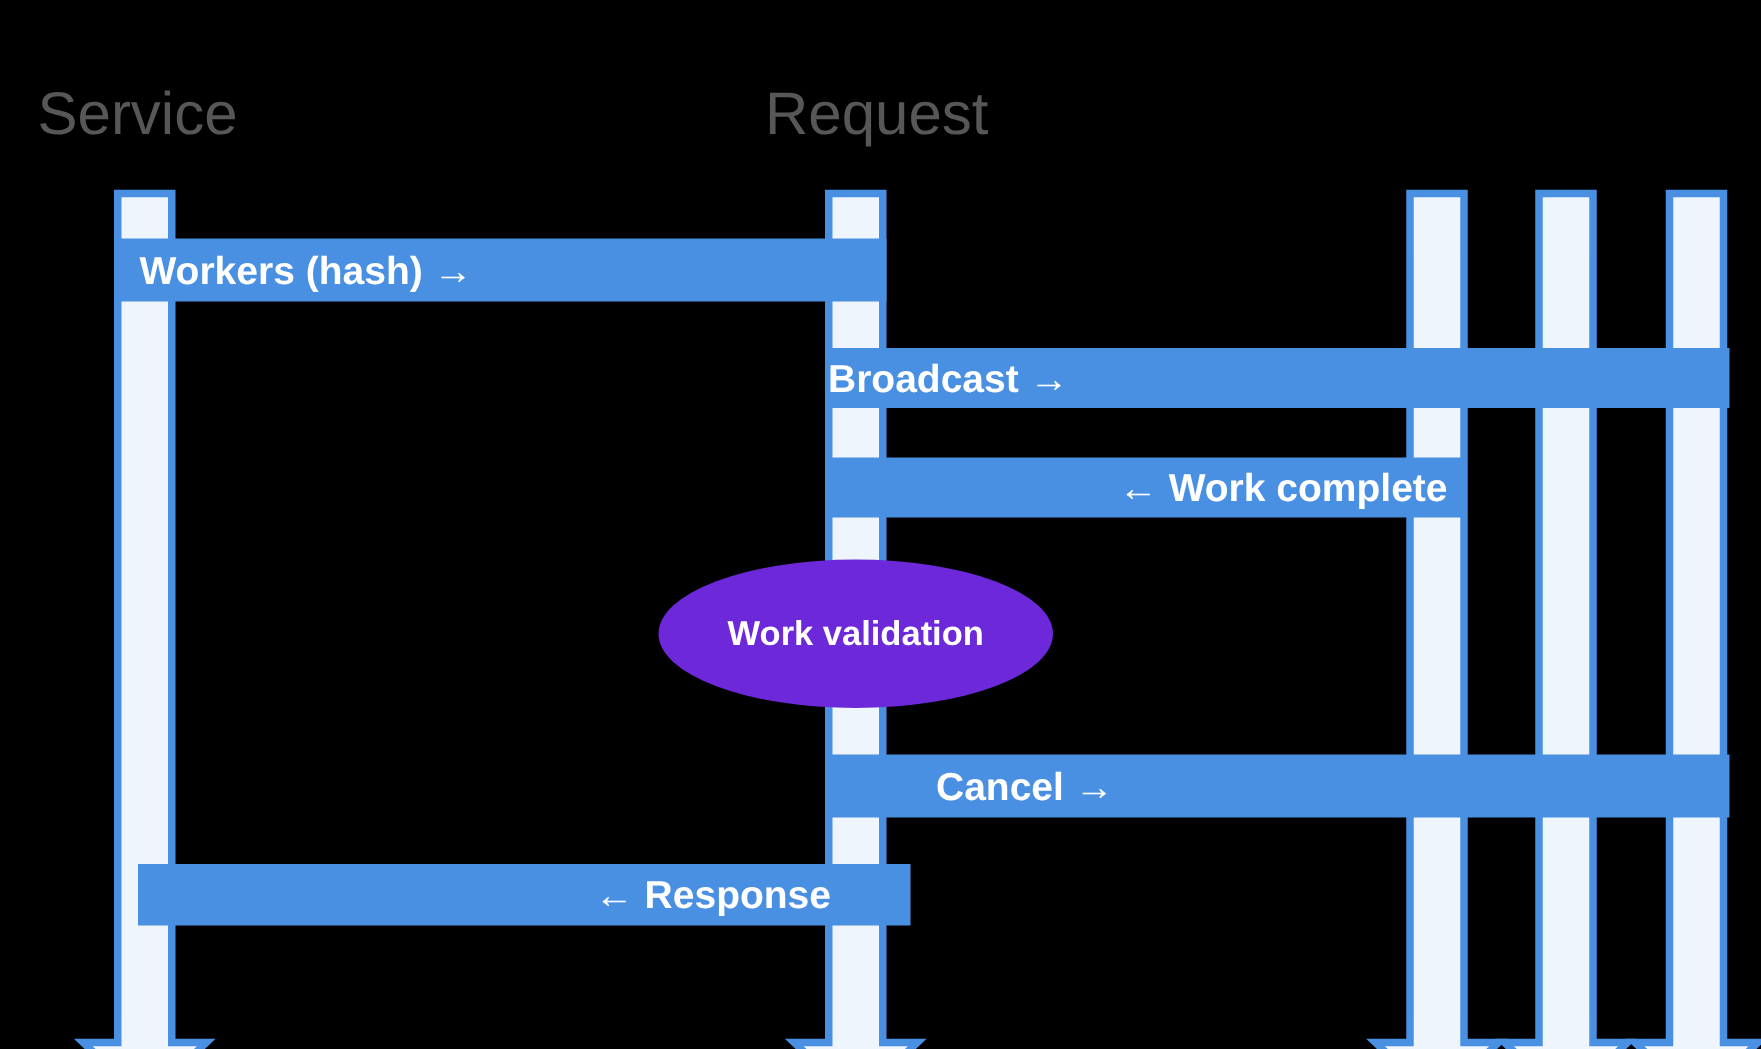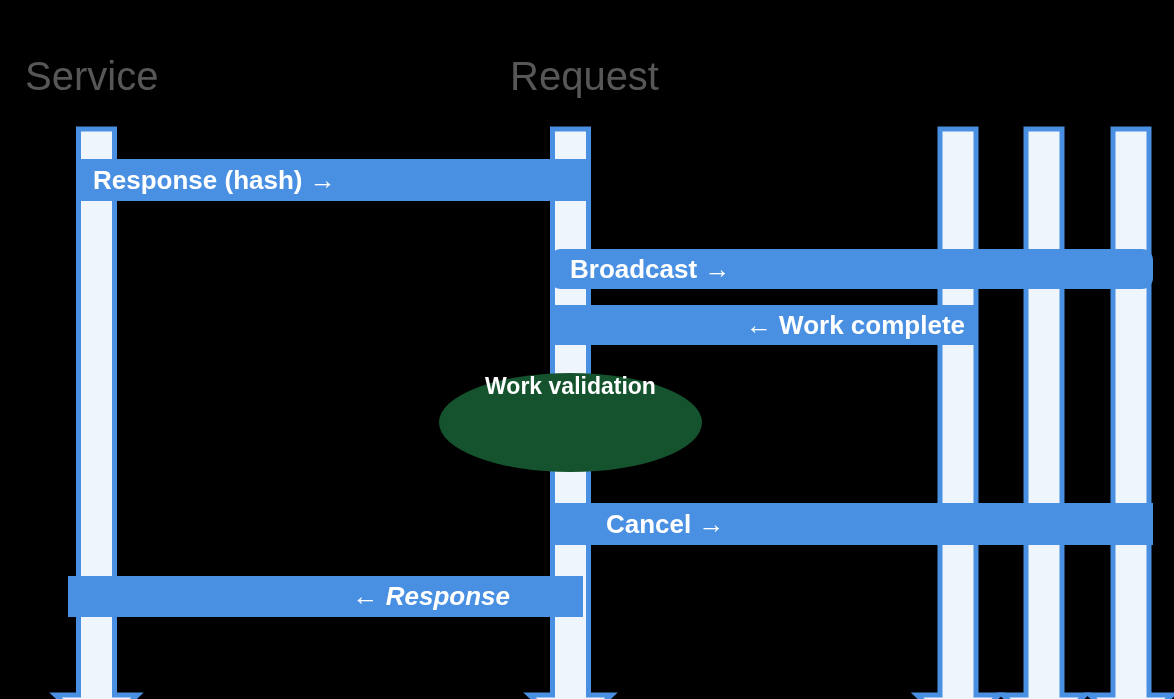--- a/index.html
+++ b/index.html
@@ -46,33 +46,34 @@
     color: #ffffff;
     font-size: 26px;
     font-weight: 700;
     white-space: nowrap;
     box-sizing: border-box;
   }
   .msg-bar.right {
     justify-content: flex-end;
   }
   #request-bar   { left: 76px;  top: 119px; width: 515px; height: 42px; padding-left: 17px; }
-  #broadcast-bar { left: 550px; top: 209px; width: 603px; height: 40px; padding-left: 20px; border-radius: 11px; }
+  #broadcast-bar { left: 550px; top: 192px; width: 603px; height: 40px; padding-left: 2px; }
   #work-complete-bar { left: 550px; top: 265px; width: 428px; height: 40px; padding-right: 13px; }
-  #cancel-bar    { left: 550px; top: 463px; width: 603px; height: 42px; padding-left: 56px; }
-  #response-bar  { left: 68px;  top: 536px; width: 515px; height: 41px; padding-right: 73px; font-style: italic; }
+  #cancel-bar    { left: 550px; top: 463px; width: 603px; height: 42px; padding-left: 74px; }
+  #response-bar  { left: 92px;  top: 536px; width: 515px; height: 41px; padding-right: 53px; }
   .validation-ellipse {
     position: absolute;
     left: 439px;
     top: 333px;
     width: 263px;
     height: 99px;
-    background: #14532d;
+    background: #6d28d9;
     border-radius: 50%;
     display: flex;
+    align-items: center;
     justify-content: center;
     color: #ffffff;
     font-size: 23px;
     font-weight: 700;
     white-space: nowrap;
   }
   #service-header { left: 25px; }
   #server-header  { left: 510px; }
   #workers-header { left: 962px; }
 </style>
@@ -86,21 +87,21 @@
 
   <svg class="lifelines-layer" viewBox="0 0 1174 699">
     <polygon class="lifeline-arrow" points="78.5,89 114.5,89 114.5,655 137.5,655 96.5,694 55.5,655 78.5,655"></polygon>
     <polygon class="lifeline-arrow" points="552.5,89 588.5,89 588.5,655 611.5,655 570.5,694 529.5,655 552.5,655"></polygon>
     <polygon class="lifeline-arrow" points="940,89 976,89 976,655 999,655 958,694 917,655 940,655"></polygon>
     <polygon class="lifeline-arrow" points="1026,89 1062,89 1062,655 1085,655 1044,694 1003,655 1026,655"></polygon>
     <polygon class="lifeline-arrow" points="1113,89 1149,89 1149,655 1172,655 1131,694 1090,655 1113,655"></polygon>
   </svg>
 
   <div class="msg-bar" id="request-bar">
-    <span>Response (hash) →</span>
+    <span>Workers (hash) →</span>
   </div>
 
   <div class="msg-bar" id="broadcast-bar">
     <span>Broadcast →</span>
   </div>
 
   <div class="msg-bar right" id="work-complete-bar">
     <span>← Work complete</span>
   </div>
 

